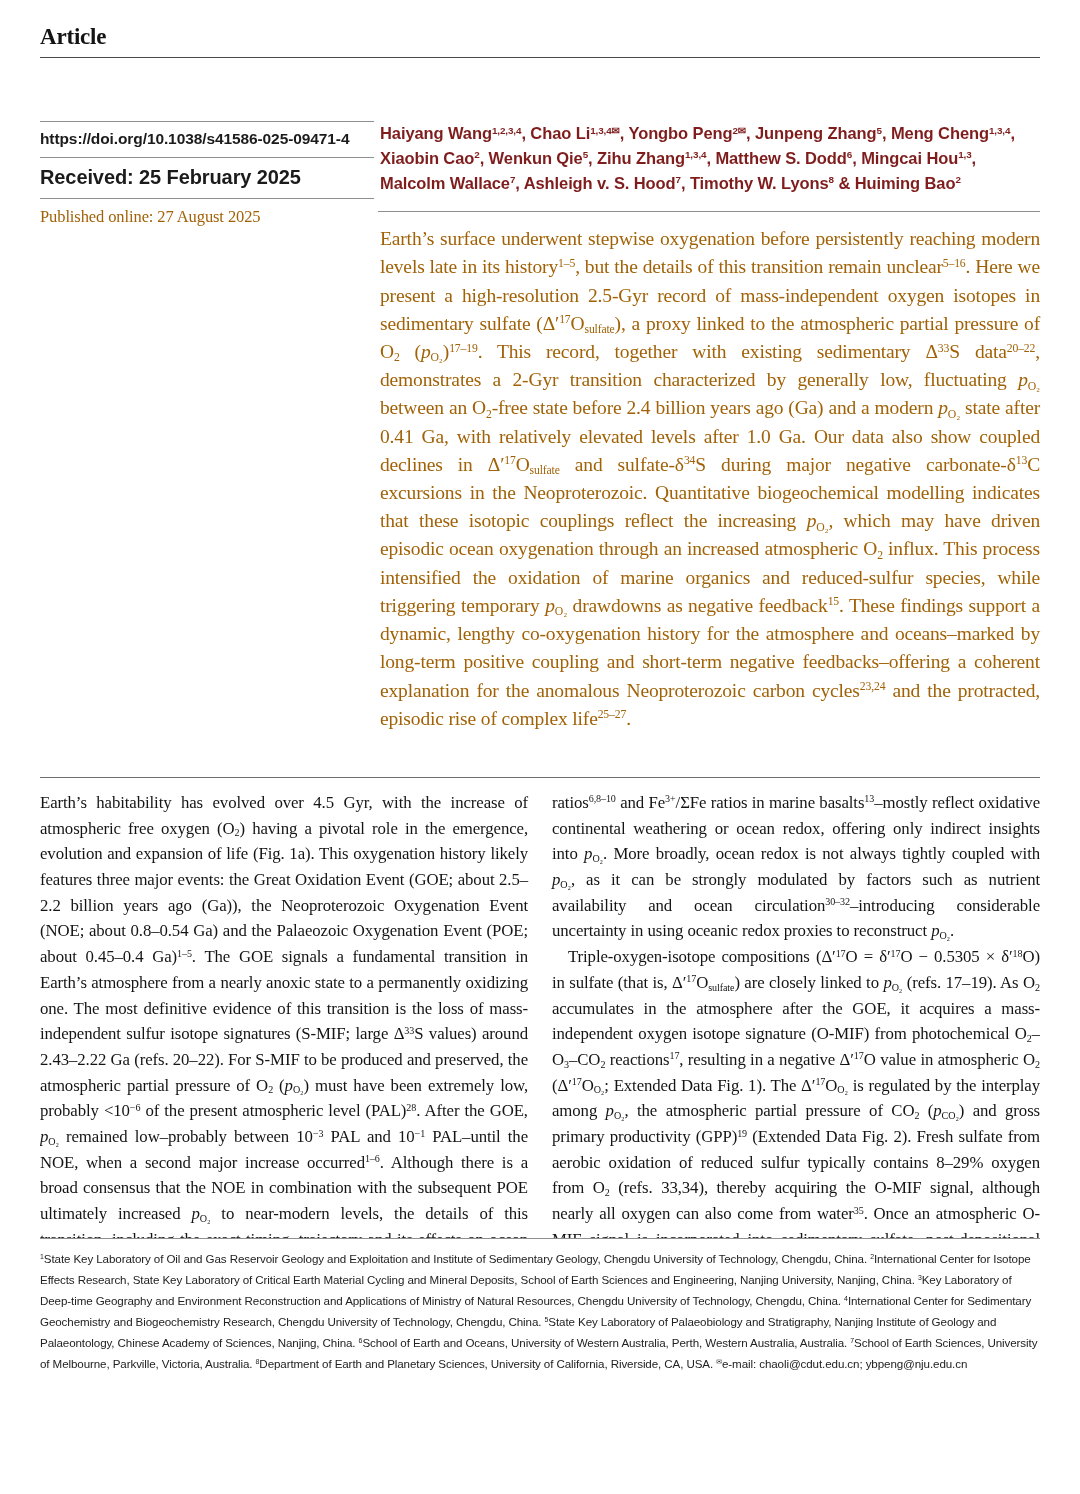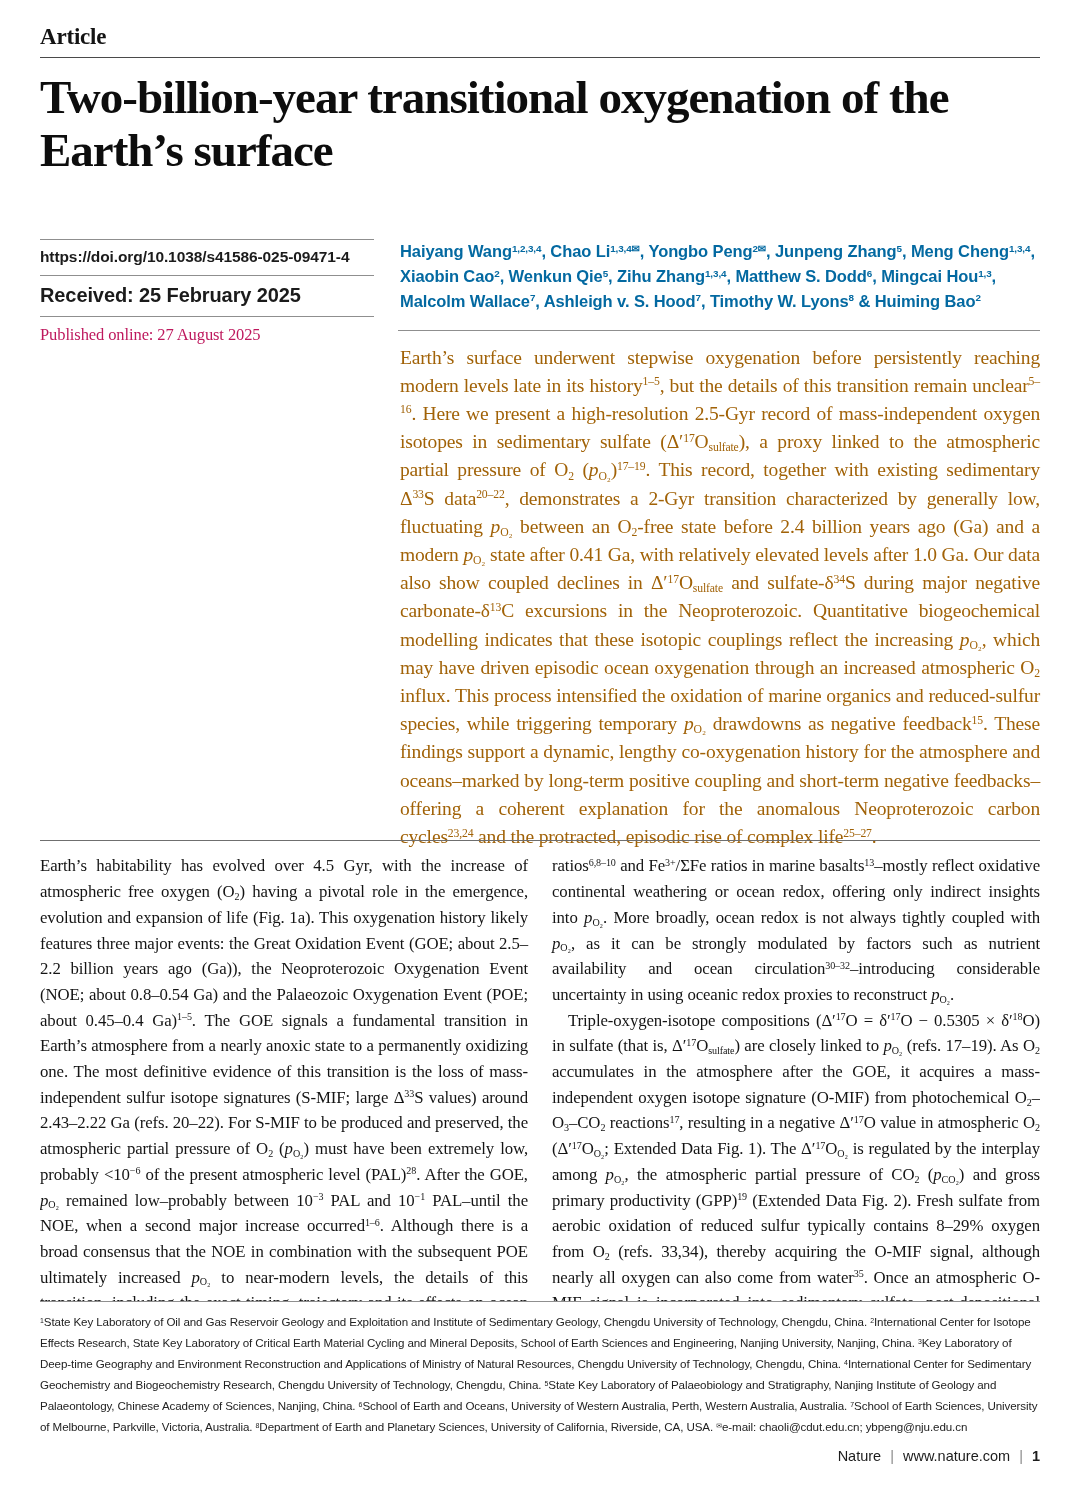--- a/index.html
+++ b/index.html
@@ -16,32 +16,32 @@
   
   .kicker { font-family: "Liberation Serif", serif; font-weight: 700; font-size: 23px; letter-spacing: -0.2px; }
   .kicker-rule { border: none; border-top: 1.6px solid #4a4a4a; margin: 7px 0 0; }
   .title {
     font-family: "Liberation Serif", serif;
     font-weight: 700; font-size: 47px; line-height: 1.12;
     letter-spacing: -1px; margin: 13px 0 0; max-width: 1000px; color: #0d0d0d;
   }
 
   
-  .top-grid { display: grid; grid-template-columns: 334px 1fr; column-gap: 24px; margin-top: 63px; min-height: 538px; }
+  .top-grid { display: grid; grid-template-columns: 334px 1fr; column-gap: 4px; margin-top: 63px; min-height: 538px; }
 
   .meta-col { font-family: "Liberation Sans", sans-serif; }
   .meta-row { border-top: 1px solid #8f8f8f; padding: 8px 0 9px; font-size: 20px; font-weight: 700; color: #1b1b1b; letter-spacing: -0.1px; }
   .meta-row.doi { font-size: 15.5px; }
-  .meta-row.published { font-family: "Liberation Serif", serif; font-weight: 400; color: #be185d; font-size: 16.5px; }
+  .meta-row.published { font-family: "Liberation Serif", serif; font-weight: 400; color: #a16207; font-size: 16.5px; }
   .meta-row.check { display: flex; align-items: center; gap: 9px; font-weight: 700; font-size: 15.5px; cursor: pointer; }
   .crossmark { width: 24px; height: 24px; flex: 0 0 auto; }
 
   .authors {
     font-family: "Liberation Sans", sans-serif; font-weight: 700;
-    font-size: 16.5px; line-height: 1.5; letter-spacing: -0.1px; color: #0369a1;
+    font-size: 16.5px; line-height: 1.5; letter-spacing: -0.1px; color: #7f1d1d;
     margin: 0; padding-left: 2px;
   }
   .abstract-rule { border: none; border-top: 1px solid #8f8f8f; margin: 16px 0 0; }
   .abstract {
     margin: 13px 0 0; padding-left: 2px;
     font-size: 19.5px; line-height: 28.2px; text-align: justify;
     letter-spacing: -0.15px; color: #a16207;
   }
 
   
@@ -73,21 +73,20 @@
   sup { font-size: 60%; vertical-align: baseline; position: relative; top: -0.55em; line-height: 0; }
   sub { font-size: 60%; vertical-align: baseline; position: relative; top: 0.28em; line-height: 0; }
 </style>
 </head>
 <body>
 
 <div class="page">
 
   <div class="kicker">Article</div>
   <hr class="kicker-rule">
-  <h1 class="title">Two-billion-year transitional oxygenation of the Earth’s surface</h1>
 
   <div class="top-grid">
     <div class="meta-col">
       <div class="meta-row doi">https://doi.org/10.1038/s41586-025-09471-4</div>
       <div class="meta-row">Received: 25 February 2025</div>
       <div class="meta-row published">Published online: 27 August 2025</div>
     </div>
 
     <div>
       <p class="authors">Haiyang Wang<sup>1,2,3,4</sup>, Chao Li<sup>1,3,4✉</sup>, Yongbo Peng<sup>2✉</sup>, Junpeng Zhang<sup>5</sup>, Meng Cheng<sup>1,3,4</sup>, Xiaobin Cao<sup>2</sup>, Wenkun Qie<sup>5</sup>, Zihu Zhang<sup>1,3,4</sup>, Matthew S. Dodd<sup>6</sup>, Mingcai Hou<sup>1,3</sup>, Malcolm Wallace<sup>7</sup>, Ashleigh v. S. Hood<sup>7</sup>, Timothy W. Lyons<sup>8</sup> &amp; Huiming Bao<sup>2</sup></p>
@@ -103,17 +102,14 @@
       </div>
       <div class="body-col">
         <p>ratios<sup>6,8–10</sup> and Fe<sup>3+</sup>/ΣFe ratios in marine basalts<sup>13</sup>–mostly reflect oxidative continental weathering or ocean redox, offering only indirect insights into <i>p</i><sub>O₂</sub>. More broadly, ocean redox is not always tightly coupled with <i>p</i><sub>O₂</sub>, as it can be strongly modulated by factors such as nutrient availability and ocean circulation<sup>30–32</sup>–introducing considerable uncertainty in using oceanic redox proxies to reconstruct <i>p</i><sub>O₂</sub>.</p>
         <p class="indent">Triple-oxygen-isotope compositions (Δ′<sup>17</sup>O = δ′<sup>17</sup>O − 0.5305 × δ′<sup>18</sup>O) in sulfate (that is, Δ′<sup>17</sup>O<sub>sulfate</sub>) are closely linked to <i>p</i><sub>O₂</sub> (refs. 17–19). As O<sub>2</sub> accumulates in the atmosphere after the GOE, it acquires a mass-independent oxygen isotope signature (O-MIF) from photochemical O<sub>2</sub>–O<sub>3</sub>–CO<sub>2</sub> reactions<sup>17</sup>, resulting in a negative Δ′<sup>17</sup>O value in atmospheric O<sub>2</sub> (Δ′<sup>17</sup>O<sub>O₂</sub>; Extended Data Fig. 1). The Δ′<sup>17</sup>O<sub>O₂</sub> is regulated by the interplay among <i>p</i><sub>O₂</sub>, the atmospheric partial pressure of CO<sub>2</sub> (<i>p</i><sub>CO₂</sub>) and gross primary productivity (GPP)<sup>19</sup> (Extended Data Fig. 2). Fresh sulfate from aerobic oxidation of reduced sulfur typically contains 8–29% oxygen from O<sub>2</sub> (refs. 33,34), thereby acquiring the O-MIF signal, although nearly all oxygen can also come from water<sup>35</sup>. Once an atmospheric O-MIF signal is incorporated into sedimentary sulfate, post-depositional processes can diminish its magnitude only by resetting the oxygen isotopes towards equilibrium with water, driving Δ′O towards zero. Although the potential for losing primary atmospheric</p>
       </div>
     </div>
   </div>
 
   <div class="footnotes"><sup>1</sup>State Key Laboratory of Oil and Gas Reservoir Geology and Exploitation and Institute of Sedimentary Geology, Chengdu University of Technology, Chengdu, China. <sup>2</sup>International Center for Isotope Effects Research, State Key Laboratory of Critical Earth Material Cycling and Mineral Deposits, School of Earth Sciences and Engineering, Nanjing University, Nanjing, China. <sup>3</sup>Key Laboratory of Deep-time Geography and Environment Reconstruction and Applications of Ministry of Natural Resources, Chengdu University of Technology, Chengdu, China. <sup>4</sup>International Center for Sedimentary Geochemistry and Biogeochemistry Research, Chengdu University of Technology, Chengdu, China. <sup>5</sup>State Key Laboratory of Palaeobiology and Stratigraphy, Nanjing Institute of Geology and Palaeontology, Chinese Academy of Sciences, Nanjing, China. <sup>6</sup>School of Earth and Oceans, University of Western Australia, Perth, Western Australia, Australia. <sup>7</sup>School of Earth Sciences, University of Melbourne, Parkville, Victoria, Australia. <sup>8</sup>Department of Earth and Planetary Sciences, University of California, Riverside, CA, USA. <sup>✉</sup>e-mail: chaoli@cdut.edu.cn; ybpeng@nju.edu.cn</div>
 
-  <div class="footer">
-    <span>Nature</span><span class="sep">|</span><span>www.nature.com</span><span class="sep">|</span><span class="pageno">1</span>
-  </div>
 
 </div>
 
 </body></html>

